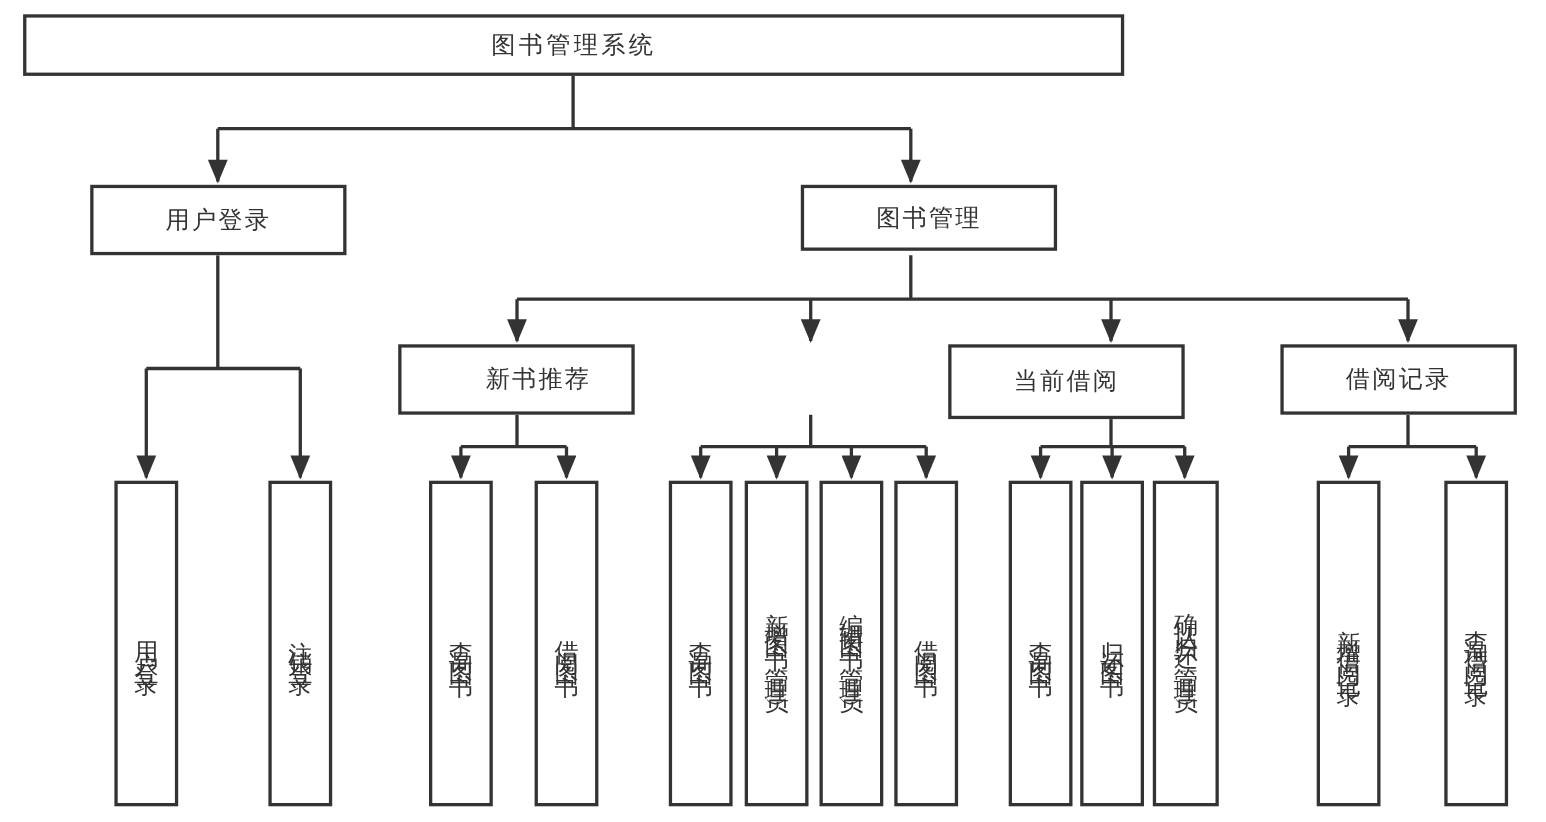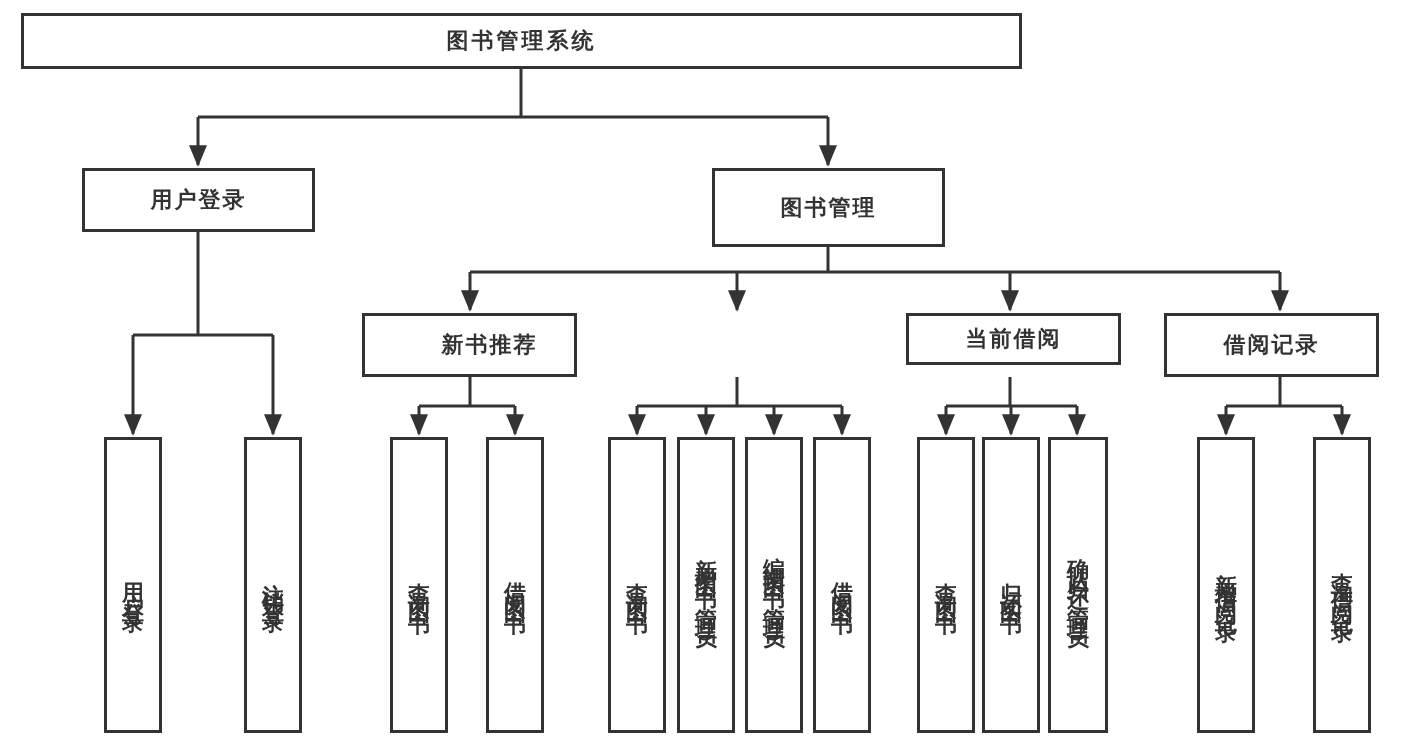--- a/index.html
+++ b/index.html
@@ -3,21 +3,20 @@
 <meta charset="utf-8">
 <style>
   html, body { margin: 0; padding: 0; background: #ffffff; }
   .canvas {
     position: relative;
     width: 1405px;
     height: 747px;
     background: #ffffff;
     font-family: "Liberation Sans", "DejaVu Sans", sans-serif;
     overflow: hidden;
-    font-weight: bold;
   }
   svg.connectors {
     position: absolute;
     left: 0; top: 0;
     width: 1405px; height: 747px;
   }
   svg.connectors path.trunk, svg.connectors line {
     stroke: #333333;
     stroke-width: 3;
     fill: none;
@@ -97,24 +96,24 @@
     <line x1="1011" y1="406" x2="1011" y2="434" marker-end="url(#arrow)"></line>
     <line x1="1077" y1="406" x2="1077" y2="434" marker-end="url(#arrow)"></line>
 
     <line x1="1226" y1="406" x2="1226" y2="434" marker-end="url(#arrow)"></line>
     <line x1="1342" y1="406" x2="1342" y2="434" marker-end="url(#arrow)"></line>
   </svg>
 
   <div class="node root" style="left:21px; top:13px; width:1001px; height:56px;">图书管理系统</div>
 
   <div class="node" style="left:82px; top:168px; width:233px; height:64px;">用户登录</div>
-  <div class="node" style="left:712px; top:168px; width:233px; height:79px;">图书管理</div>
+  <div class="node" style="left:728px; top:168px; width:233px; height:60px;">图书管理</div>
 
   <div class="node" style="left:362px; top:313px; width:215px; height:64px;padding-left:40px;">新书推荐</div>
-  <div class="node" style="left:906px; top:313px; width:215px; height:52px;text-align:right;">当前借阅</div>
+  <div class="node" style="left:862px; top:313px; width:215px; height:68px;text-align:right;">当前借阅</div>
   <div class="node" style="left:1140px; top:313px; width:215px; height:64px;margin-left:24px;">借阅记录</div>
 
   <div class="node leaf" style="left:104px;">
     <span class="vtext">用户登录</span>
   </div>
   <div class="node leaf" style="left:244px;">
     <span class="vtext">注销登录</span>
   </div>
 
   <div class="node leaf" style="left:390px;">

